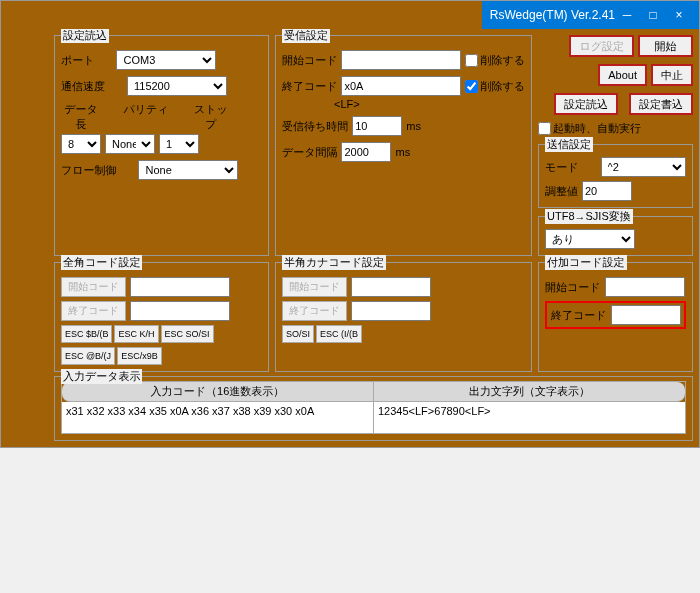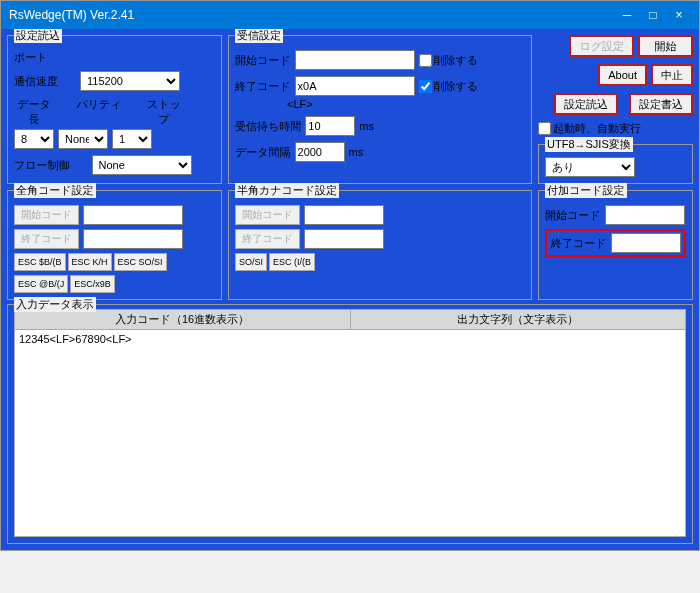--- a/index.html
+++ b/index.html
@@ -4,25 +4,26 @@
   <style>
     * { box-sizing: border-box; margin: 0; padding: 0; }
     body {
       font-family: "MS UI Gothic", "MS Gothic", "Meiryo", sans-serif;
       font-size: 11px;
       background: #f0f0f0;
       user-select: none;
     }
     .window {
       width: 700px;
-      height: 551px;
-      background: #1d4ed8;
+      height: 448px;
+      background: #a16207;
       border: 1px solid #999;
       display: flex;
       flex-direction: column;
+      align-items: flex-end;
     }
     .title-bar {
       background: #0078d7;
       color: white;
       padding: 4px 8px;
       display: flex;
       align-items: center;
       justify-content: space-between;
       height: 28px;
       flex-shrink: 0;
@@ -257,20 +258,21 @@
       flex: 1;
       display: flex;
       flex-direction: column;
       border: 1px solid #aaa;
       min-height: 0;
     }
     .data-table-header {
       display: flex;
       background: #d8d8d8;
       border-bottom: 1px solid #aaa;
+      border-radius: 8px;
     }
     .data-col-header {
       flex: 1;
       text-align: center;
       padding: 2px 4px;
       font-size: 11px;
       border-right: 1px solid #aaa;
     }
     .data-col-header:last-child { border-right: none; }
     .data-table-body {
@@ -331,20 +333,23 @@
   </div>
 
   <div class="content">
 
     <div class="top-row">
 
       <div class="group-box comm-settings">
         <span class="group-label">設定読込</span>
         <div class="form-row" style="margin-top:10px;">
           <span class="form-label">ポート</span>
+          <select class="port-select">
+            <option>COM3</option>
+          </select>
         </div>
         <div class="form-row">
           <span class="form-label">通信速度</span>
           <select class="baud-select">
             <option>115200</option>
           </select>
         </div>
         <div style="margin-top:6px;">
           <div style="display:flex; gap:20px;">
             <span class="col-label" style="width:40px;">データ長</span>
@@ -413,20 +418,33 @@
         </div>
         <div class="right-btn-row2" style="margin-top:3px;">
           <button class="btn">設定読込</button>
           <button class="btn">設定書込</button>
         </div>
         <div class="autorun-row">
           <input type="checkbox" style="">
           <span class="form-label">起動時、自動実行</span>
         </div>
 
+        <div class="group-box send-settings" style="margin-top:4px;">
+          <span class="group-label">送信設定</span>
+          <div class="form-row" style="margin-top:8px;">
+            <span class="form-label">モード</span>
+            <select class="mode-select">
+              <option>^2</option>
+            </select>
+          </div>
+          <div class="adj-row">
+            <span class="form-label">調整値</span>
+            <input type="text" class="adj-input" value="20" style="">
+          </div>
+        </div>
 
         <div class="group-box" style="margin-top:4px;">
           <span class="group-label">UTF8→SJIS変換</span>
           <div style="margin-top:8px;">
             <select class="utf-select">
               <option>あり</option>
             </select>
           </div>
         </div>
       </div>
@@ -487,20 +505,23 @@
 
     <div class="group-box input-display-box">
       <span class="group-label">入力データ表示</span>
       <div class="data-table">
         <div class="data-table-header">
           <div class="data-col-header">入力コード（16進数表示）</div>
           <div class="data-col-header">出力文字列（文字表示）</div>
         </div>
         <div class="data-table-body">
           <div class="data-col">
+            <span>x31  x32  x33  x34  x35  x0A  x36  x37  x38  x39  x30  x0A</span>
+          </div>
+          <div class="data-col">
             <span>12345&lt;LF&gt;67890&lt;LF&gt;</span>
           </div>
         </div>
       </div>
     </div>
 
   </div>
 </div>
 
 </body></html>

